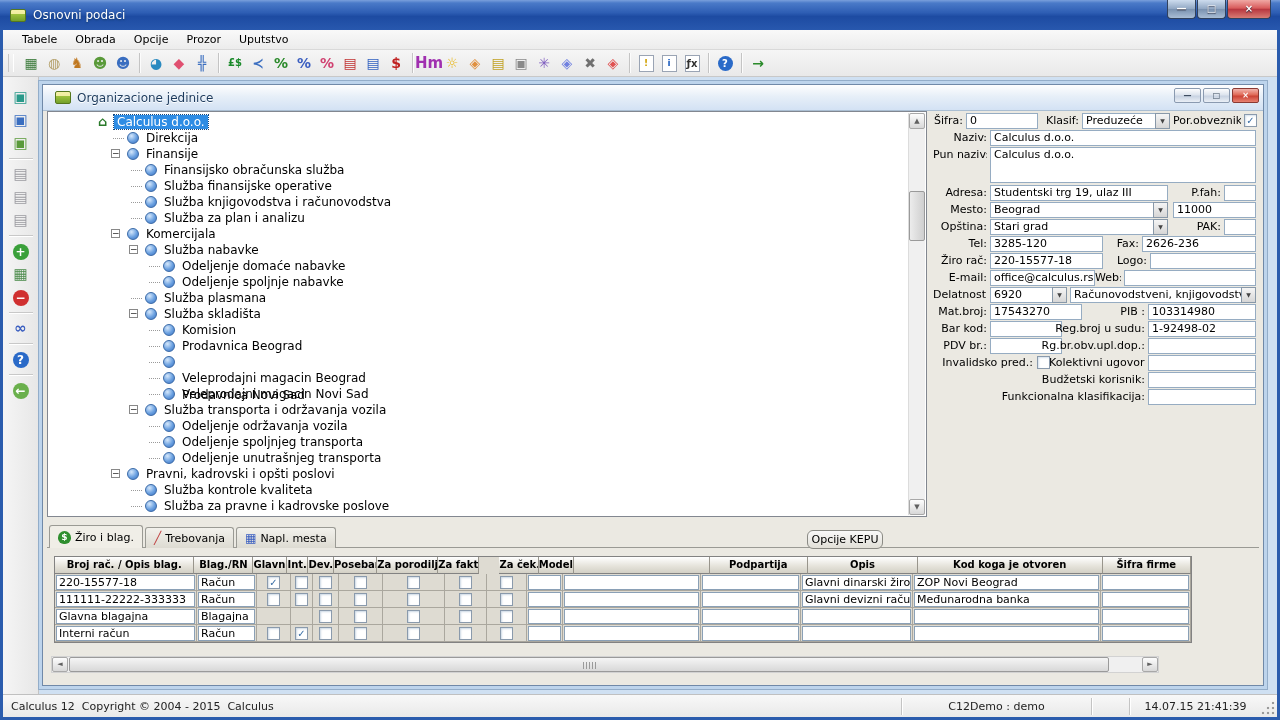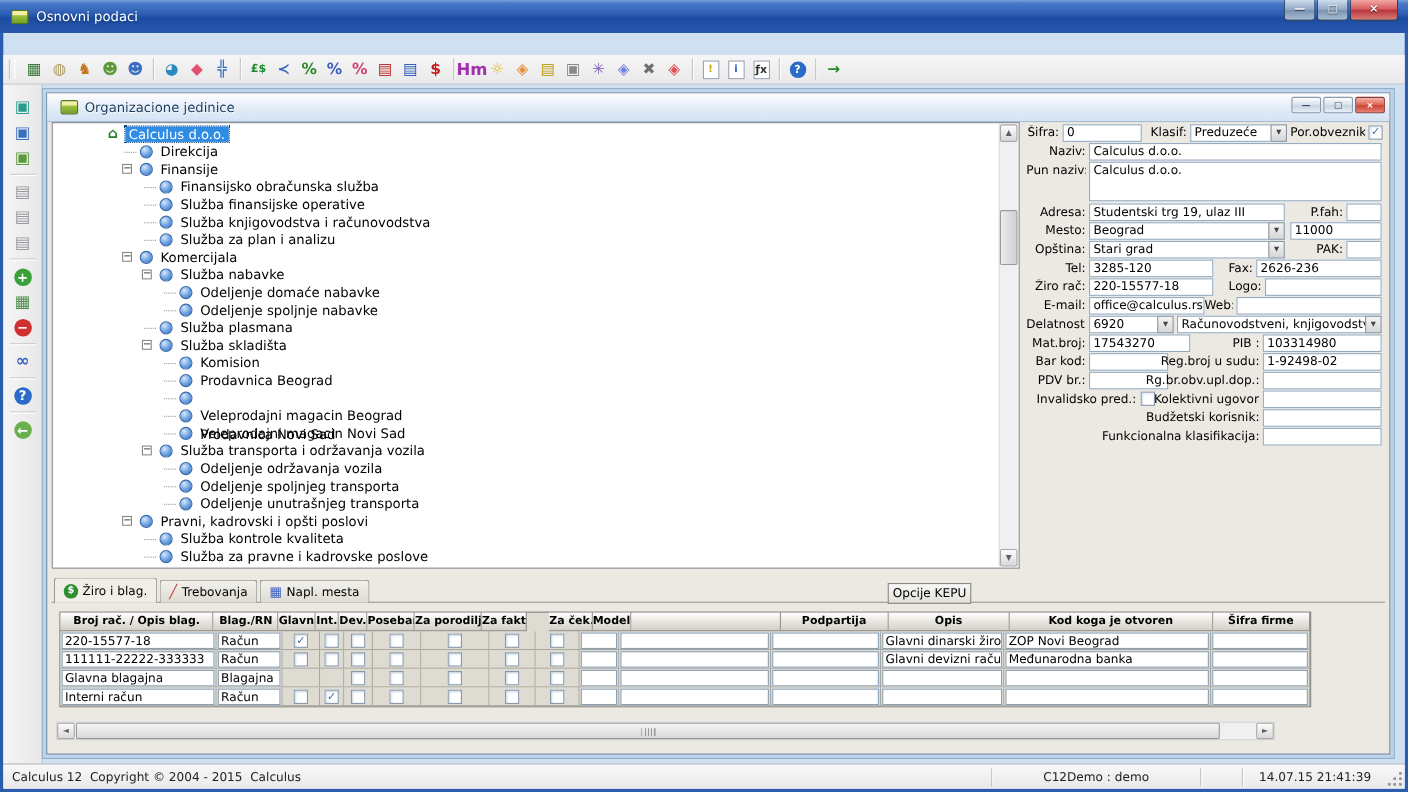--- a/index.html
+++ b/index.html
@@ -111,21 +111,21 @@
   .tabline { position: absolute; left: 4px; right: 4px; top: 440px; border-top: 1px solid #9a9a94; }
   .tabs { position: absolute; left: 6px; top: 418px; height: 23px; display: flex; align-items: flex-end; z-index: 2; }
   .tab { height: 21px; padding: 0 8px; margin-right: 2px; display: flex; align-items: center; gap: 4px;
     background: linear-gradient(#f2f1ec,#dddbd2); border: 1px solid #9a9a94; border-bottom: 0;
     border-radius: 3px 3px 0 0; font-size: 11px; white-space: nowrap; }
   .tab.active { height: 23px; background: #f0eee7; }
   .tab-glyph { font-size: 12px; font-weight: bold; line-height: 1; }
   .tab-glyph.circled { width: 13px; height: 13px; border-radius: 50% 50% 45% 45%; color: #fff;
     font-size: 9px; line-height: 13px; text-align: center; }
   .kepu { position: absolute; left: 764px; top: 423px; width: 76px; height: 19px; z-index: 3;
-    background: linear-gradient(#f9f9f9,#e1dfd7); border: 1px solid #8a8a84; border-radius: 0;
+    background: linear-gradient(#f9f9f9,#e1dfd7); border: 1px solid #8a8a84; border-radius: 6px;
     font-size: 11px; font-family: inherit; }
 
   
   .tablewrap { position: absolute; left: 11px; top: 449px; background: #dedbd2; border: 1px solid #828282; }
   .ttr { display: flex; height: 17px; }
   .th { background: linear-gradient(#ffffff,#e6e4dc 55%,#d3d0c5); border-right: 1px solid #98958c;
     border-bottom: 1px solid #828282; font-weight: bold; font-size: 10px; text-align: center;
     line-height: 16px; overflow: hidden; white-space: nowrap; }
   .td { border-right: 1px solid #aaa79e; border-bottom: 1px solid #aaa79e; display: flex;
     align-items: center; justify-content: center; background: #dedbd2; }
@@ -174,20 +174,27 @@
     <span class="app-icon"></span>
     <span class="title-text">Osnovni podaci</span>
     <div class="win-btns">
       <div class="wbtn"><span>—</span></div>
       <div class="wbtn"><span>□</span></div>
       <div class="wbtn close"><span>×</span></div>
     </div>
   </div>
 
   <div class="content">
+    <div class="menubar" id="menubar">
+        <div class="menu-item">Tabele</div>
+        <div class="menu-item">Obrada</div>
+        <div class="menu-item">Opcije</div>
+        <div class="menu-item">Prozor</div>
+        <div class="menu-item">Uputstvo</div>
+      </div>
     <div class="toolbar" id="toolbar">
         <div class="tb-btn">
           <span class="tb-glyph" style="color: rgb(58, 122, 58);">▦</span>
         </div>
         <div class="tb-btn">
           <span class="tb-glyph" style="color: rgb(176, 154, 96);">◍</span>
         </div>
         <div class="tb-btn">
           <span class="tb-glyph" style="color: rgb(192, 120, 32);">♞</span>
         </div>

